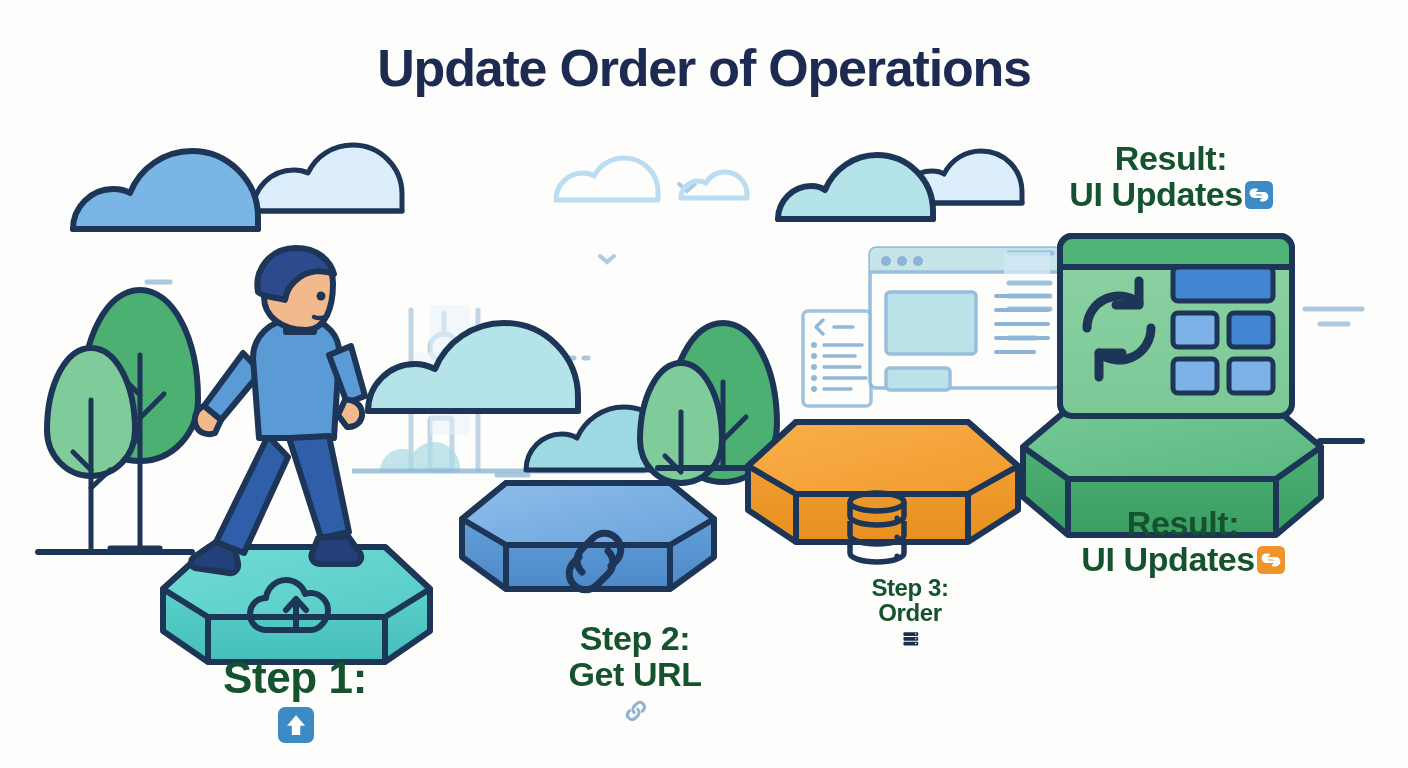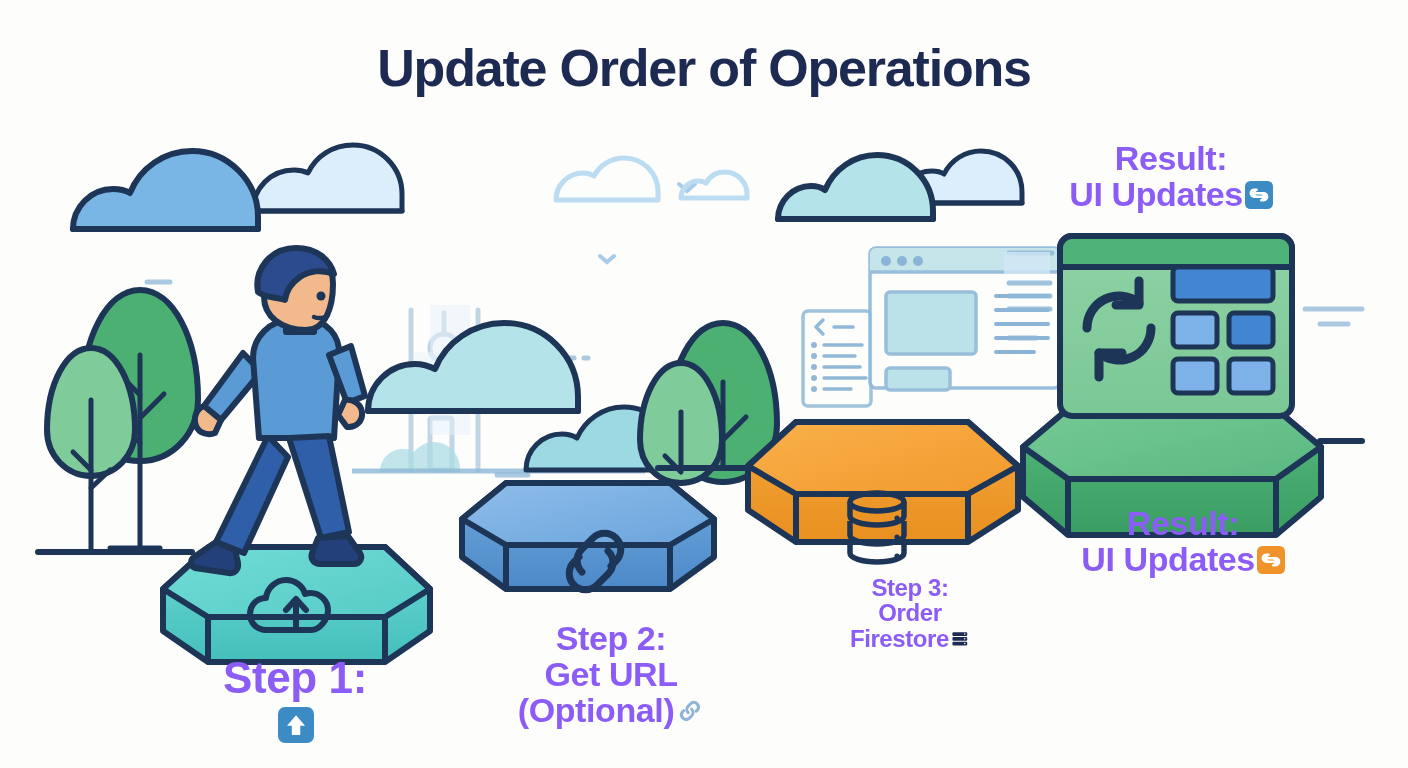--- a/index.html
+++ b/index.html
@@ -18,42 +18,42 @@
     background: #fdfdfb;
   }
   #bg-svg, #fg-svg {
     position: absolute;
     top: 0; left: 0;
     width: 1408px;
     height: 768px;
   }
   .label {
     position: absolute;
-    color: #8b5cf6;
+    color: #14532d;
     font-family: "Liberation Sans", sans-serif;
     font-weight: 700;
     line-height: 1.06;
     letter-spacing: -0.4px;
     white-space: pre-line;
     text-align: center;
   }
   #page-title {
     position: absolute;
     left: 0;
     top: 38px;
     width: 1408px;
     text-align: center;
     font-size: 52px;
     font-weight: 700;
     letter-spacing: -1.2px;
     color: #1d2b53;
     font-family: "Liberation Sans", sans-serif;
   }
   #label-step1 { left: 130px;  top: 655px;  width: 330px; font-size: 44px; }
-  #label-step2 { left: 496px;  top: 620px;  width: 230px; font-size: 34px; }
+  #label-step2 { left: 520px;  top: 620px;  width: 230px; font-size: 34px; }
   #label-step3 { left: 800px;  top: 575px;  width: 220px; font-size: 24px; }
   #label-result-top { left: 1046px; top: 140px; width: 250px; font-size: 34px; }
   #label-result-bottom { left: 1058px; top: 505px; width: 250px; font-size: 34px; }
 
   .emoji-badge {
     display: inline-block;
     width: 0.82em;
     height: 0.82em;
     border-radius: 0.16em;
     vertical-align: -0.08em;
@@ -367,26 +367,26 @@
       <path d="M345 400c8-1 16 4 17 12 1 9-6 16-15 15l-9-12z" fill="#f2b98c" stroke="#1d3557" stroke-width="6" stroke-linejoin="round"></path>
     </g>
   </svg>
 
   <div id="page-title">Update Order of Operations</div>
 
   <div class="label" id="label-step1"><span>Step 1:</span><br><span class="emoji-badge blue"><svg viewBox="0 0 24 24">
           <path d="M12 5.5l6 7h-3.2v6.2H9.2V12.5H6z" fill="#ffffff"></path>
         </svg></span></div>
 
-  <div class="label" id="label-step2"><span>Step 2:</span><br><span>Get URL</span><br><span>(Optional)</span><span class="emoji-plain"><svg viewBox="0 0 24 24" fill="none" stroke="#8fb4d4" stroke-width="2.6" stroke-linecap="round">
+  <div class="label" id="label-step2"><span>Step 2:</span><br><span>Get URL</span><br><span class="emoji-plain"><svg viewBox="0 0 24 24" fill="none" stroke="#8fb4d4" stroke-width="2.6" stroke-linecap="round">
           <path d="M10.5 13.5a4 4 0 010-5.6l2.4-2.4a4 4 0 015.6 5.6l-1.1 1.1"></path>
           <path d="M13.5 10.5a4 4 0 010 5.6l-2.4 2.4a4 4 0 01-5.6-5.6l1.1-1.1"></path>
         </svg></span></div>
 
-  <div class="label" id="label-step3"><span>Step 3:</span><br><span>Order</span><br><span>Firestore</span><span class="emoji-plain"><svg viewBox="0 0 24 24">
+  <div class="label" id="label-step3"><span>Step 3:</span><br><span>Order</span><br><span class="emoji-plain"><svg viewBox="0 0 24 24">
           <rect x="3" y="4" width="18" height="4.4" rx="1.2" fill="#1d2b53"></rect>
           <rect x="3" y="9.8" width="18" height="4.4" rx="1.2" fill="#1d2b53"></rect>
           <rect x="3" y="15.6" width="18" height="4.4" rx="1.2" fill="#1d2b53"></rect>
           <circle cx="18" cy="6.2" r="0.9" fill="#ffffff"></circle>
           <circle cx="18" cy="12" r="0.9" fill="#ffffff"></circle>
           <circle cx="18" cy="17.8" r="0.9" fill="#ffffff"></circle>
         </svg></span></div>
 
   <div class="label" id="label-result-top"><span>Result:</span><br><span>UI Updates</span><span class="emoji-badge blue"><svg viewBox="0 0 24 24" fill="none" stroke="#ffffff" stroke-width="2.2" stroke-linecap="round" stroke-linejoin="round">
           <path d="M6.5 10.5h9.5a3 3 0 013 3v0a3 3 0 01-3 3h-2"></path>

